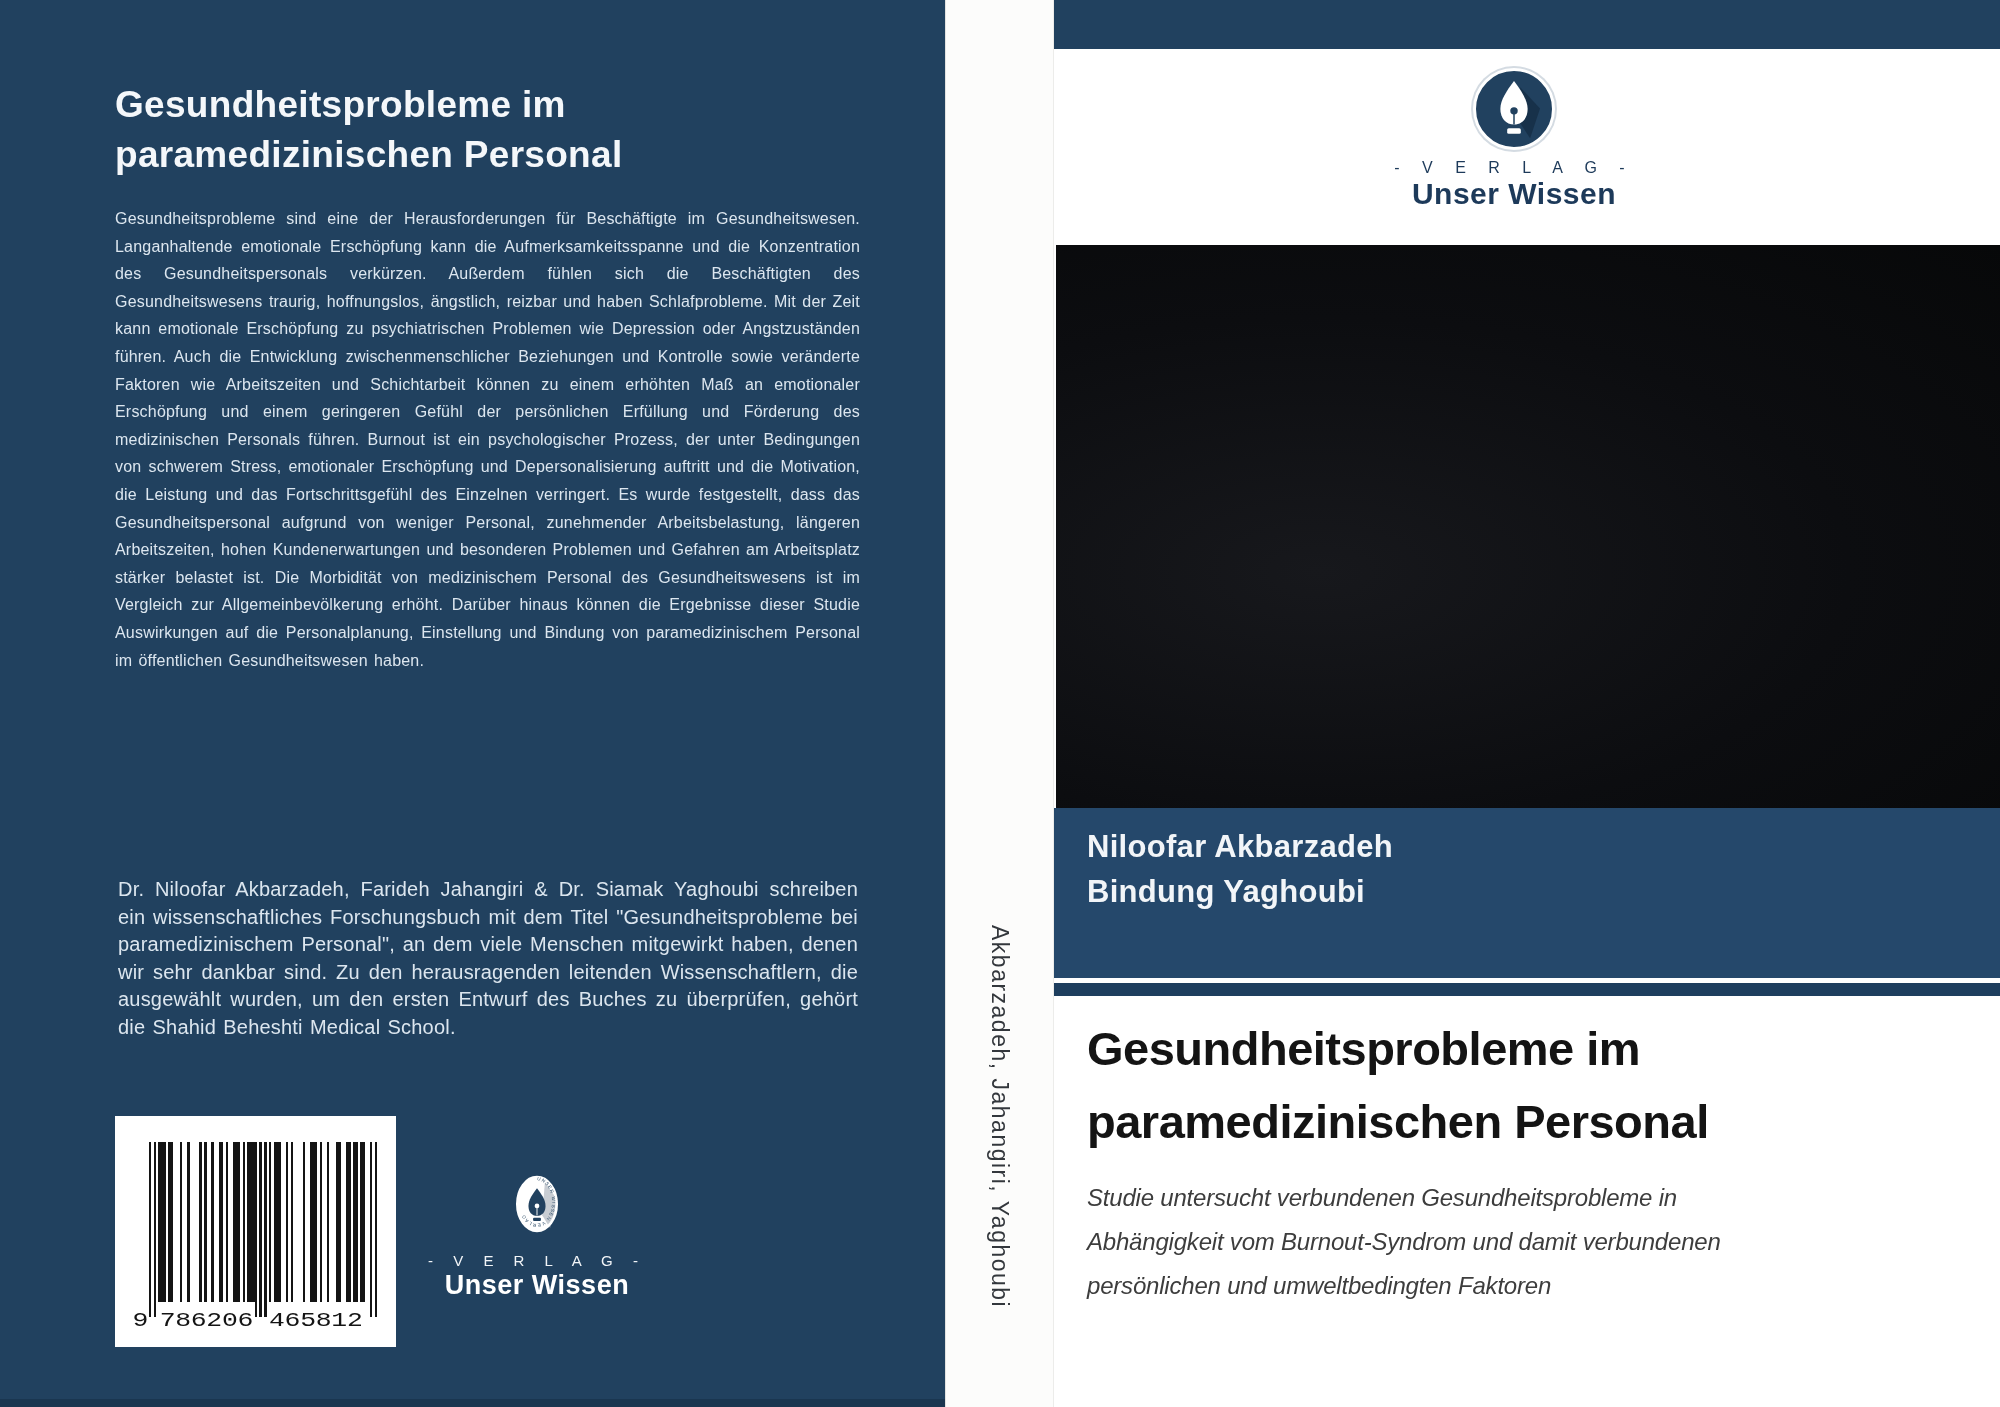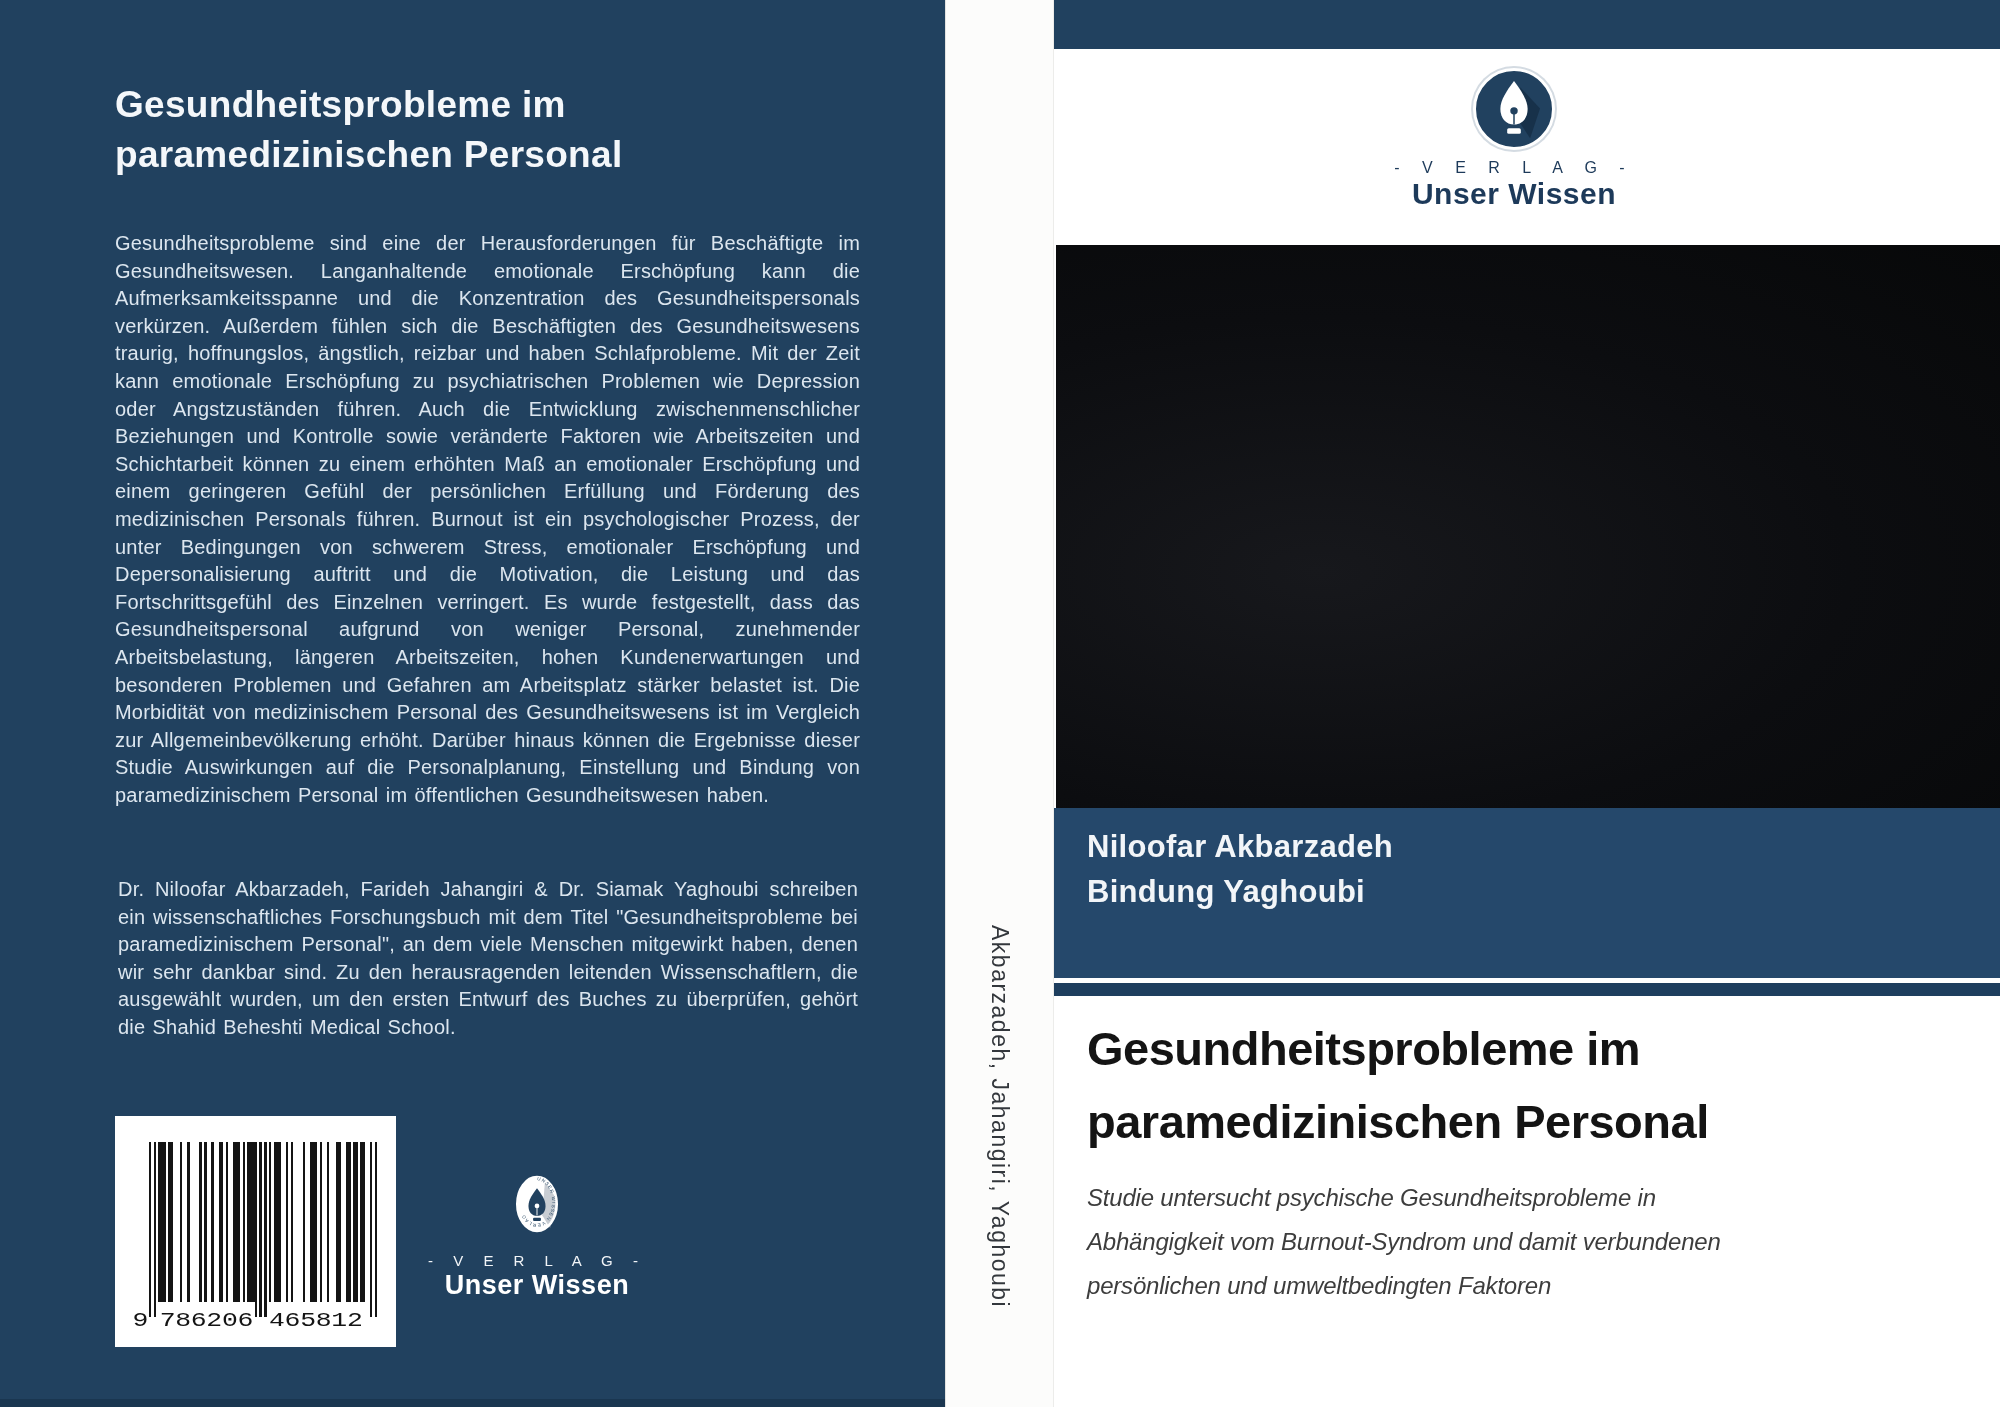--- a/index.html
+++ b/index.html
@@ -5,22 +5,22 @@
   html,body{margin:0;padding:0;background:#ffffff;}
   #cover{position:relative;width:2000px;height:1407px;overflow:hidden;
          font-family:"Liberation Sans",sans-serif;background:#f9a8d4;}
 
   
   #back{position:absolute;left:0;top:0;width:945px;height:1407px;background:#21415f;}
   #back::after{content:"";position:absolute;left:0;bottom:0;width:100%;height:8px;background:#1a3650;}
   .back-title{position:absolute;left:115px;top:80px;width:780px;
               font-size:37px;font-weight:bold;color:#f4f7fa;line-height:50px;letter-spacing:.3px;}
   .back-body{position:absolute;left:115px;top:205px;width:745px;
-             font-size:20px;line-height:27.6px;color:#dce6ef;text-align:justify;
-             letter-spacing:.2px;word-spacing:1.5px;margin-top:25px;}
+             font-size:16px;line-height:27.6px;color:#dce6ef;text-align:justify;
+             letter-spacing:.2px;word-spacing:1.5px;}
   .back-credits{position:absolute;left:118px;top:876px;width:740px;
              font-size:20px;line-height:27.6px;color:#dce6ef;text-align:justify;
              letter-spacing:.2px;word-spacing:1.5px;}
 
   
   .barcode-box{position:absolute;left:115px;top:1116px;width:281px;height:231px;background:#ffffff;}
   .barcode-box svg{position:absolute;left:17px;top:26px;}
 
   
   .back-logo{position:absolute;left:417px;top:1160px;width:240px;text-align:center;color:#ffffff;}
@@ -179,19 +179,19 @@
     </div>
 
     <div class="front-rule"></div>
 
     <div class="front-title">
       <div>Gesundheitsprobleme im</div>
       <div>paramedizinischen Personal</div>
     </div>
 
     <div class="front-subtitle">
-      <div>Studie untersucht psychische Gesundheitsprobleme in</div>
+      <div>Studie untersucht verbundenen Gesundheitsprobleme in</div>
       <div>Abhängigkeit vom Burnout-Syndrom und damit verbundenen</div>
       <div>persönlichen und umweltbedingten Faktoren</div>
     </div>
   </div>
 
 </div>
 
 </body></html>

